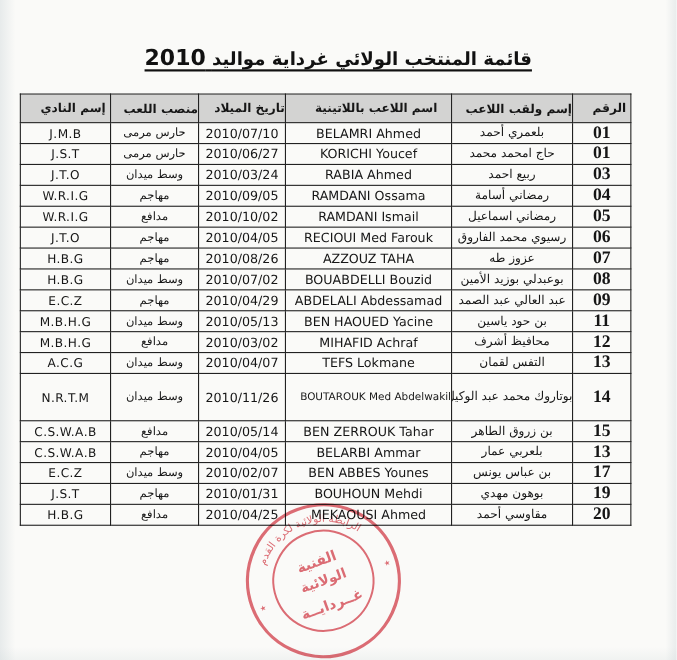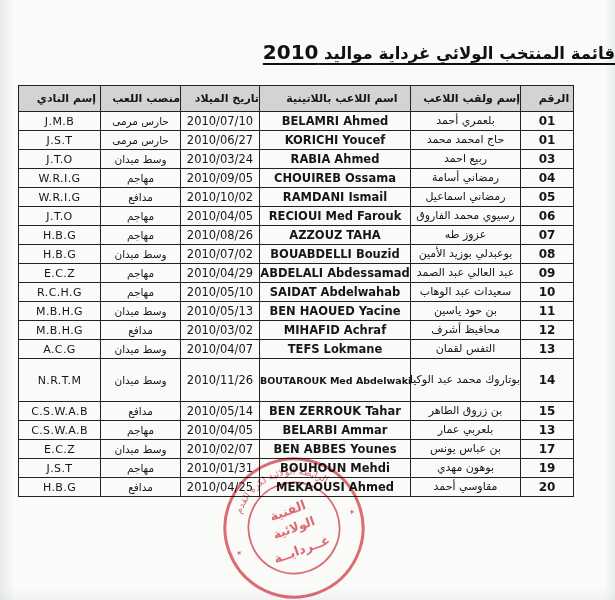--- a/index.html
+++ b/index.html
@@ -11,21 +11,21 @@
       linear-gradient(270deg, rgba(205,214,217,.38) 0, rgba(250,250,248,0) 10px),
       linear-gradient(0deg, rgba(212,219,221,.25) 0, rgba(250,250,248,0) 12px),
       #fafaf8;
     overflow:hidden;
   }
   .doc{position:relative;width:615px;height:600px;}
 
   
   .title{
     position:absolute;top:40px;left:0;width:100%;
-    text-align:right;direction:rtl;
+    text-align:center;direction:rtl;
     font-weight:bold;color:#111;
     text-decoration:underline;
     text-decoration-thickness:1.5px;
     text-underline-offset:4px;
     white-space:nowrap;
   }
   .title .t-ar{font-size:16.5px;letter-spacing:.2px;}
   .title .t-year{font-size:20px;letter-spacing:.5px;}
 
   
@@ -41,24 +41,24 @@
   }
   .players thead th{
     background:#d3d3d2;
     font-weight:bold;font-size:11px;height:25px;direction:rtl;padding-left:14px;
   }
   .players tbody tr{height:19px;}
   .players tbody tr.tall{height:43px;padding-left:40px;}
   .c-club{font-size:11px;letter-spacing:.4px;}
   .c-pos{font-size:10.5px;direction:rtl;}
   .c-dob{font-size:11.5px;}
-  .c-lat{text-align:left;padding-left:6px;font-size:11.5px;font-weight:700;}
+  .c-lat{text-align:left;padding-left:6px;font-size:11.5px;font-weight:400;}
   .c-lat.fit{font-size:9.5px;text-align:right;}
   .c-ar{text-align:right;padding-right:5px;font-size:11px;direction:rtl;white-space:normal;line-height:1.15;}
-  .c-num{font-weight:bold;font-size:12px;}
+  .c-num{font-weight:bold;font-size:16px;font-family:Liberation Serif, serif;}
 
   
   .stamp{
     position:absolute;left:213px;top:447px;width:162px;height:162px;
     mix-blend-mode:multiply;opacity:.88;pointer-events:none;
   }
 </style>
 </head>
 <body>
 
@@ -110,21 +110,21 @@
       <td class="c-pos">وسط ميدان</td>
       <td class="c-dob">2010/03/24</td>
       <td class="c-lat">RABIA Ahmed</td>
       <td class="c-ar">ربيع احمد</td>
       <td class="c-num">03</td>
     </tr>
         <tr>
       <td class="c-club">W.R.I.G</td>
       <td class="c-pos">مهاجم</td>
       <td class="c-dob">2010/09/05</td>
-      <td class="c-lat">CHOUIREB Ossama</td>
+      <td class="c-lat">RAMDANI Ossama</td>
       <td class="c-ar">رمضاني أسامة</td>
       <td class="c-num">04</td>
     </tr>
         <tr>
       <td class="c-club">W.R.I.G</td>
       <td class="c-pos">مدافع</td>
       <td class="c-dob">2010/10/02</td>
       <td class="c-lat">RAMDANI Ismail</td>
       <td class="c-ar">رمضاني اسماعيل</td>
       <td class="c-num">05</td>
@@ -153,28 +153,20 @@
       <td class="c-ar">بوعبدلي بوزيد الأمين</td>
       <td class="c-num">08</td>
     </tr>
         <tr>
       <td class="c-club">E.C.Z</td>
       <td class="c-pos">مهاجم</td>
       <td class="c-dob">2010/04/29</td>
       <td class="c-lat">ABDELALI Abdessamad</td>
       <td class="c-ar">عبد العالي عبد الصمد</td>
       <td class="c-num">09</td>
-    </tr>
-        <tr>
-      <td class="c-club">R.C.H.G</td>
-      <td class="c-pos">مهاجم</td>
-      <td class="c-dob">2010/05/10</td>
-      <td class="c-lat">SAIDAT Abdelwahab</td>
-      <td class="c-ar">سعيدات عبد الوهاب</td>
-      <td class="c-num">10</td>
     </tr>
         <tr>
       <td class="c-club">M.B.H.G</td>
       <td class="c-pos">وسط ميدان</td>
       <td class="c-dob">2010/05/13</td>
       <td class="c-lat">BEN HAOUED Yacine</td>
       <td class="c-ar">بن حود ياسين</td>
       <td class="c-num">11</td>
     </tr>
         <tr>

